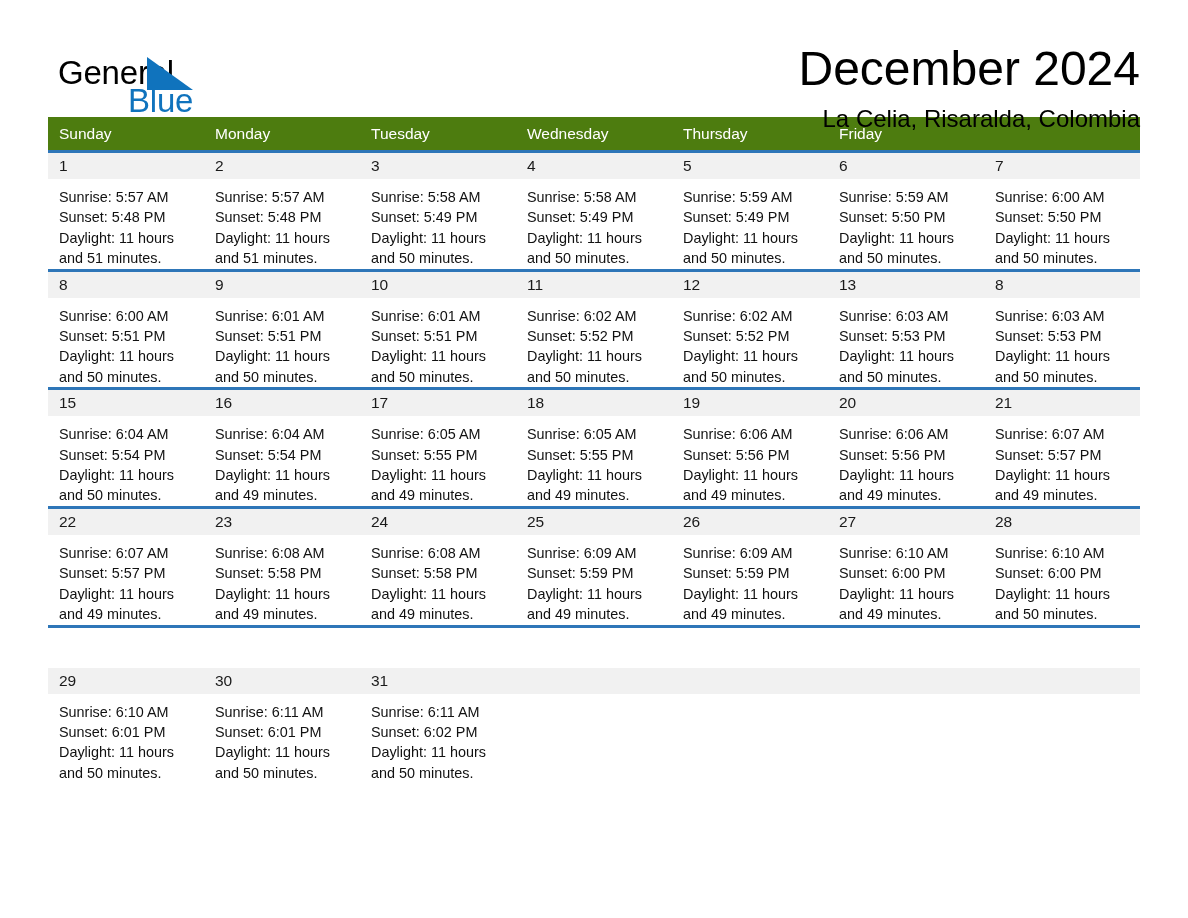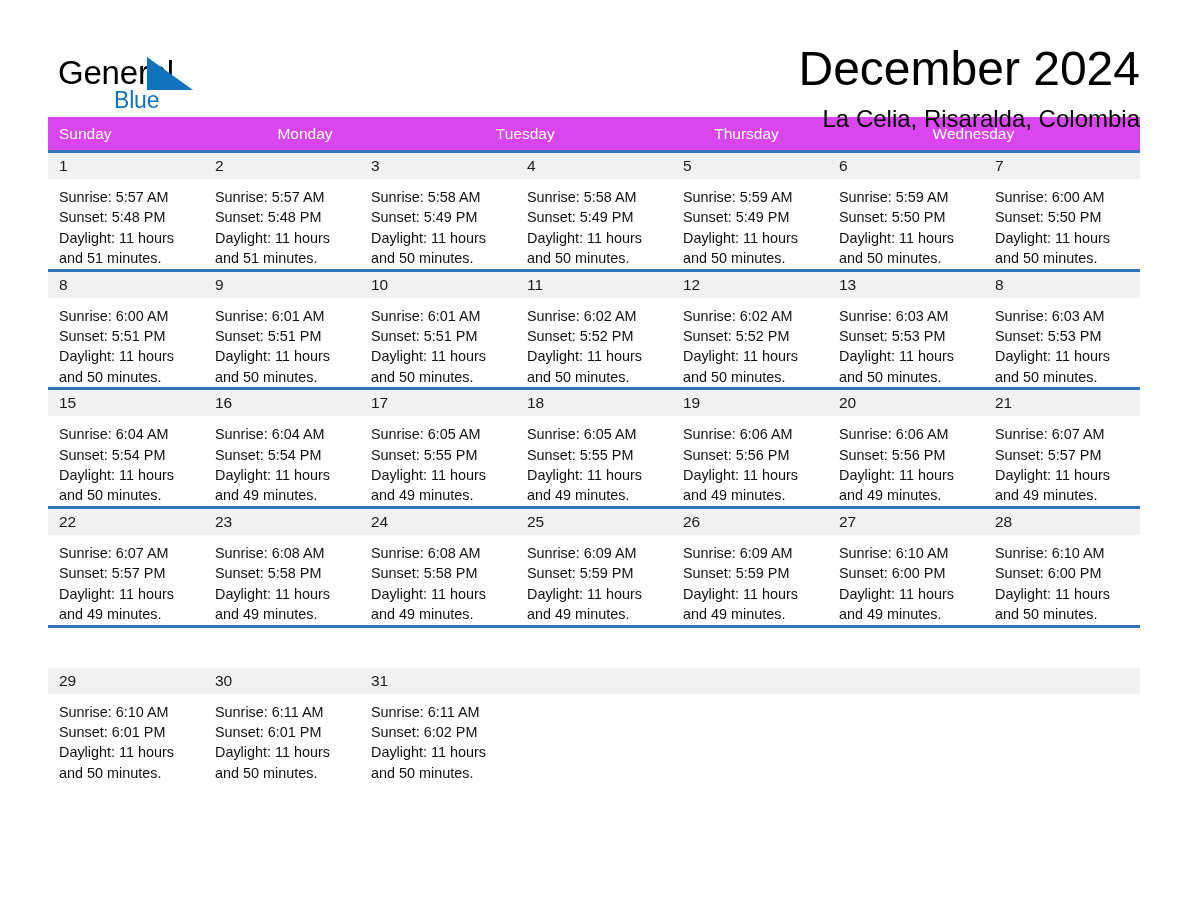--- a/index.html
+++ b/index.html
@@ -43,28 +43,28 @@
     line-height: 33px;
     letter-spacing: -0.2px;
     color: #000000;
     font-weight: 400;
     position: absolute;
     top: 12px;
     left: 10px;
     white-space: nowrap;
   }
   .logo-line2 {
-    font-size: 23px;
+    font-size: 33px;
     line-height: 33px;
     letter-spacing: -0.2px;
     color: #1073bd;
     font-weight: 400;
     position: absolute;
     top: 40px;
-    left: 66px;
+    left: 80px;
     white-space: nowrap;
   }
   .logo-tri {
     position: absolute;
     top: 13px;
     left: 99px;
     width: 46px;
     height: 33px;
   }
 
@@ -89,22 +89,22 @@
   }
 
   
   .calendar {
     margin: 9px 48px 0 48px;
     width: 1092px;
   }
 
   .weekdays {
     display: grid;
-    grid-template-columns: repeat(5, 1fr);
-    background: #d946ef;
+    grid-template-columns: repeat(7, 1fr);
+    background: #4d7c0f;
     height: 33px;
   }
   .weekday {
     color: #ffffff;
     font-size: 15.5px;
     line-height: 33px;
     padding-left: 11px;
     white-space: nowrap;
   }
 
@@ -161,22 +161,22 @@
     </div>
 
   </div>
 
   <div class="calendar">
 
     <div class="weekdays">
       <div class="weekday">Sunday</div>
       <div class="weekday">Monday</div>
       <div class="weekday">Tuesday</div>
+      <div class="weekday">Wednesday</div>
       <div class="weekday">Thursday</div>
-      <div class="weekday">Wednesday</div>
       <div class="weekday">Friday</div>
     </div>
 
     <div class="week">
       <div class="daycell">
         <div class="daynum">1</div>
         <div class="details">
           <div>Sunrise: 5:57 AM</div>
           <div>Sunset: 5:48 PM</div>
           <div>Daylight: 11 hours</div>

